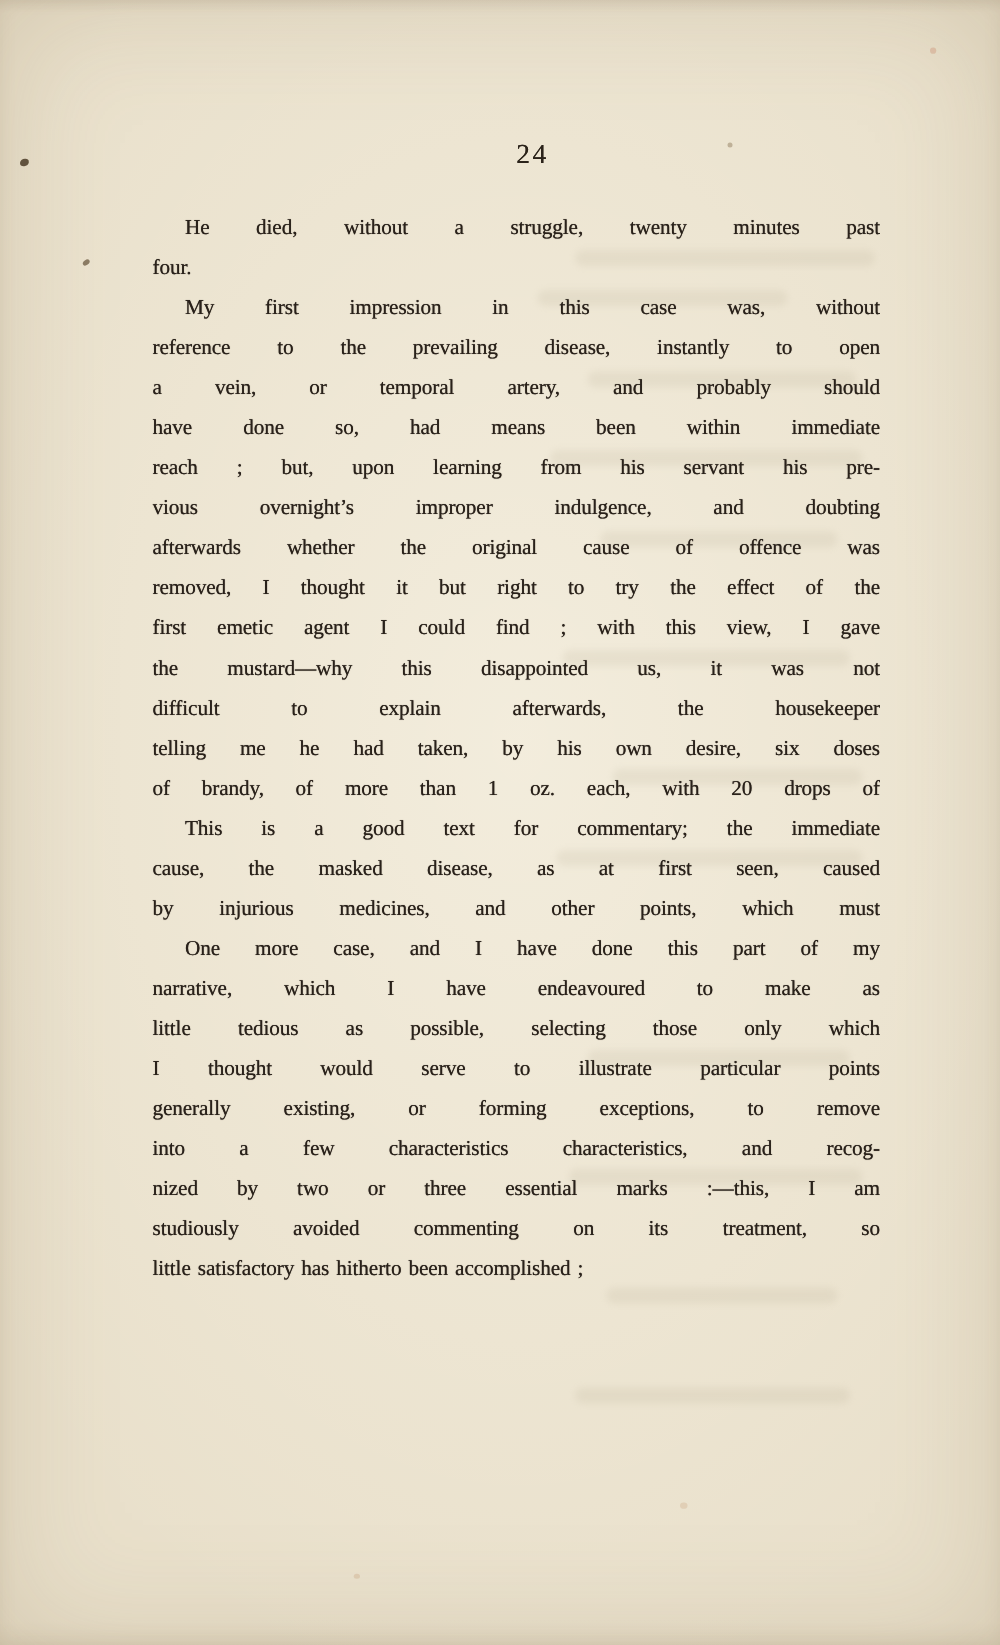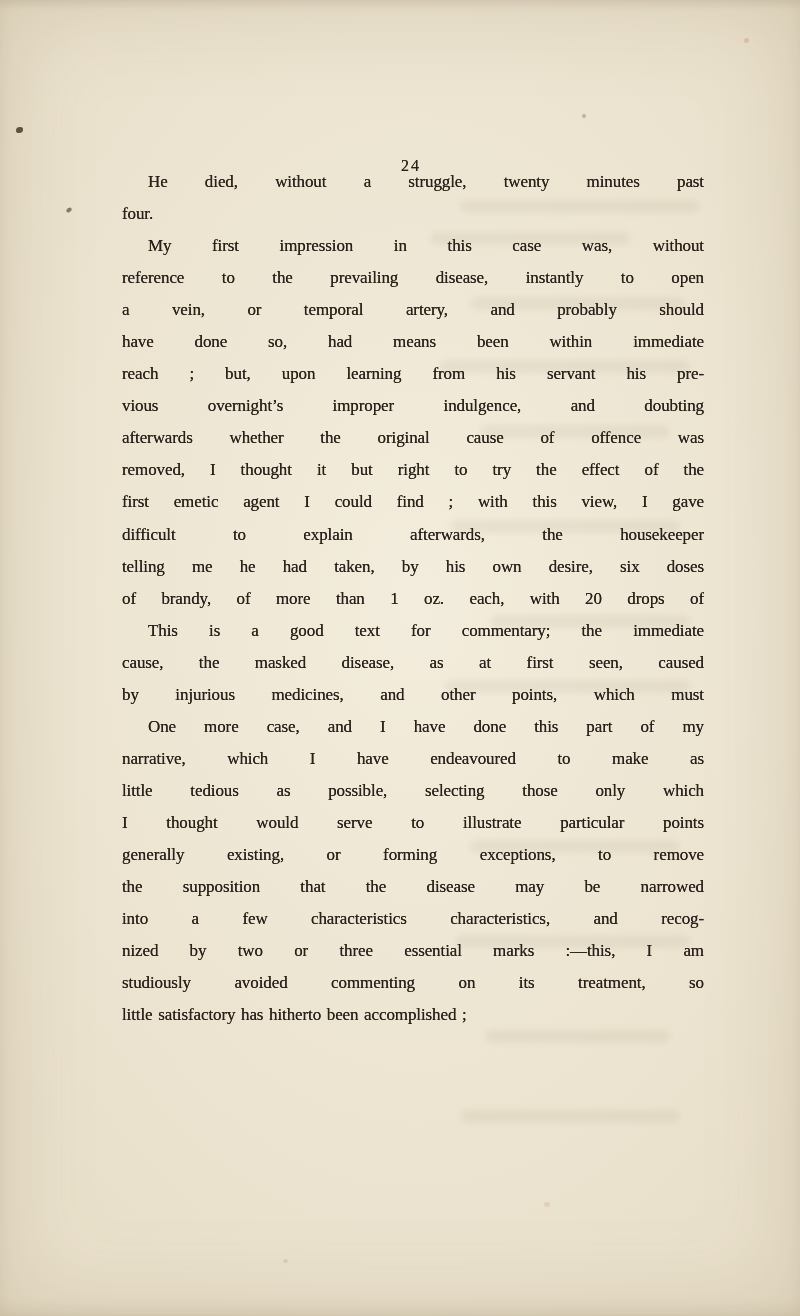--- a/index.html
+++ b/index.html
@@ -26,27 +26,26 @@
     position: absolute;
     inset: 0;
     pointer-events: none;
     box-shadow:
       inset 0 0 95px rgba(140,118,82,0.22),
       inset 0 0 14px rgba(120,100,70,0.10);
   }
   .page-number {
     position: absolute;
     top: 110px;
-    left: 411px;
+    left: 426px;
     transform: translateX(-50%);
-    font-size: 16px;
+    font-size: 22px;
     letter-spacing: 2px;
     color: #2b231a;
     text-shadow: 0 0 0.5px rgba(43,35,26,0.85);
-    margin-top: 47px;
   }
   .text-block {
     position: absolute;
     top: 166px;
     left: 122px;
     width: 582px;
     font-size: 17px;
     color: #29211a;
     letter-spacing: -0.1px;
     word-spacing: 1.5px;
@@ -112,36 +111,36 @@
       <div>
         <div class="line para-first">My first impression in this case was, without</div>
         <div class="line">reference to the prevailing disease, instantly to open</div>
         <div class="line">a vein, or temporal artery, and probably should</div>
         <div class="line">have done so, had means been within immediate</div>
         <div class="line">reach ; but, upon learning from his servant his pre-</div>
         <div class="line">vious overnight’s improper indulgence, and doubting</div>
         <div class="line">afterwards whether the original cause of offence was</div>
         <div class="line">removed, I thought it but right to try the effect of the</div>
         <div class="line">first emetic agent I could find ; with this view, I gave</div>
+        <div class="line">the mustard—why this disappointed us, it was not</div>
         <div class="line">difficult to explain afterwards, the housekeeper</div>
         <div class="line">telling me he had taken, by his own desire, six doses</div>
         <div class="line">of brandy, of more than 1 oz. each, with 20 drops of</div>
       </div>
       <div>
         <div class="line para-first">This is a good text for commentary; the immediate</div>
         <div class="line">cause, the masked disease, as at first seen, caused</div>
         <div class="line">by injurious medicines, and other points, which must</div>
       </div>
       <div>
         <div class="line para-first">One more case, and I have done this part of my</div>
         <div class="line">narrative, which I have endeavoured to make as</div>
         <div class="line">little tedious as possible, selecting those only which</div>
         <div class="line">I thought would serve to illustrate particular points</div>
         <div class="line">generally existing, or forming exceptions, to remove</div>
-        <div class="line">the supposition that the disease may be narrowed</div>
         <div class="line">into a few characteristics characteristics, and recog-</div>
         <div class="line">nized by two or three essential marks :—this, I am</div>
         <div class="line">studiously avoided commenting on its treatment, so</div>
         <div class="line para-last">little satisfactory has hitherto been accomplished ;</div>
       </div>
     </div>
 
   <div class="speck" style="left:16px; top:127px; width:7px; height:6px; background:#4f412d; border-radius:60% 40% 55% 45%; opacity:0.9;"></div>
   <div class="speck" style="left:66px; top:208px; width:6px; height:4px; background:#6b5a40; border-radius:50%; transform:rotate(-35deg); opacity:0.75;"></div>
   <div class="speck" style="left:582px; top:114px; width:4px; height:4px; background:#9a876a; border-radius:50%; opacity:0.55;"></div>

